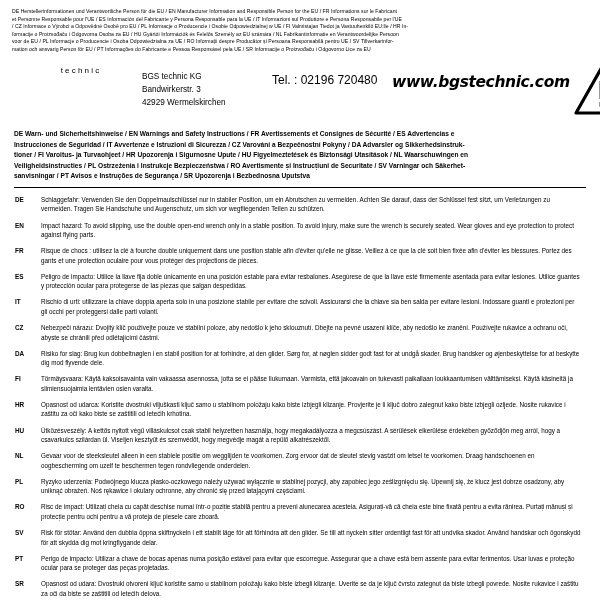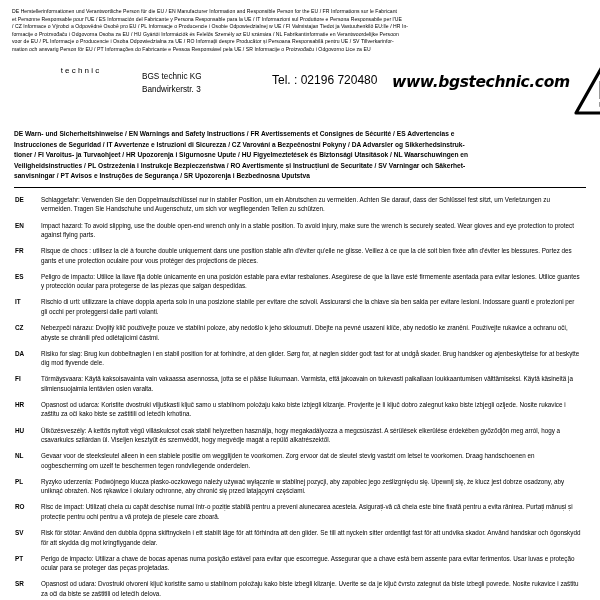--- a/index.html
+++ b/index.html
@@ -164,20 +164,21 @@
 
   <div class="band">
 
     <div class="logo-cell">
       <div class="bgs-sub">technic</div>
     </div>
 
     <div class="addr-cell">
       <div>BGS technic KG</div>
       <div>Bandwirkerstr. 3</div>
+      <div>42929 Wermelskirchen</div>
     </div>
 
     <div class="contact-cell">
       <div>
         <span>Tel. :</span>
         <span>02196 720480</span>
       </div>
     </div>
 
     <div class="web-cell">

